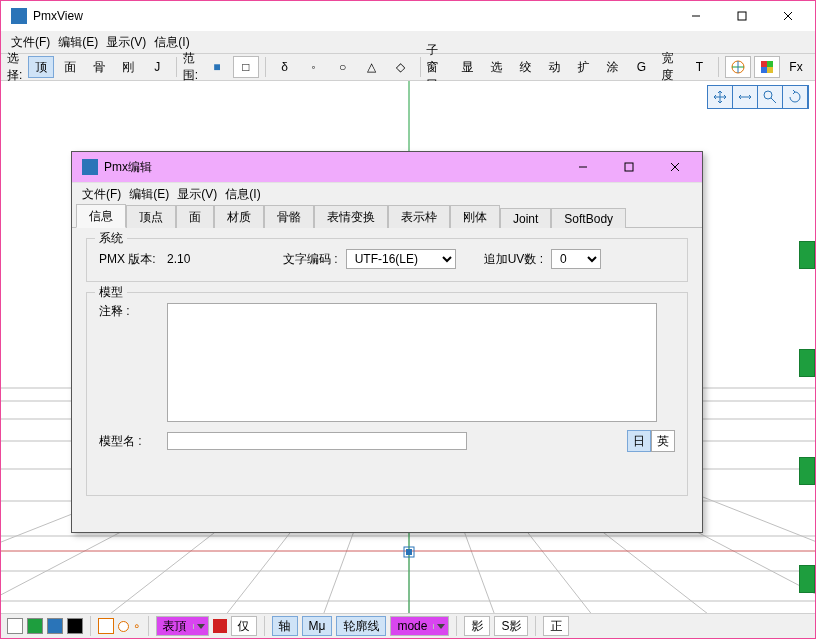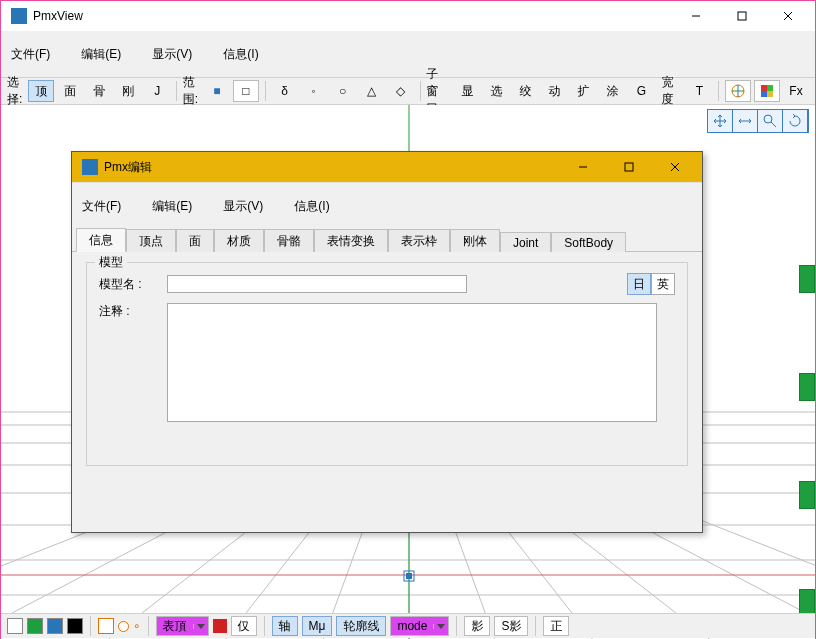--- a/index.html
+++ b/index.html
@@ -3,21 +3,21 @@
 <meta charset="utf-8">
 <style>
 html,body{margin:0;padding:0;font-family:"Microsoft YaHei","Segoe UI",sans-serif;font-size:12px;color:#000;background:#fff;overflow:hidden}
 .outer{position:relative;width:816px;height:639px;border:1px solid #ec4899;box-sizing:border-box;background:#fff}
 .titlebar{height:30px;display:flex;align-items:center;padding:0 4px;background:#fff}
 .titlebar .appicon{width:16px;height:16px;margin:0 6px;background:#2a74b8}
 .titlebar .title{flex:0 0 auto}
 .spacer{flex:1}
 .winbtn{width:46px;height:30px;display:flex;align-items:center;justify-content:center}
 .winbtn svg{display:block}
-.menubar{height:22px;display:flex;align-items:center;gap:31px;padding:12px 10px;background:#f0f0f0}
+.menubar{height:22px;display:flex;align-items:center;gap:8px;padding:0 10px;background:#f0f0f0}
 .menubar span{cursor:default}
 .toolbar{height:26px;display:flex;align-items:center;gap:3px;padding:0 6px;border-top:1px solid #d0d0d0;border-bottom:1px solid #d0d0d0;background:#f0f0f0;font-size:12px}
 .toolbar .lbl{margin-right:2px}
 .tbtn{min-width:18px;height:20px;padding:0 3px;display:flex;align-items:center;justify-content:center;border:1px solid transparent}
 .tbtn.sel{border:1px solid #7aa7d8;background:#cfe3f7}
 .tbtn.box{border:1px solid #bcbcbc;background:#fff}
 .sep{width:1px;height:20px;background:#c9c9c9;margin:0 3px}
 .dropbtn{display:flex;align-items:center;border:1px solid #bcbcbc;background:#d946ef;height:18px}
 .dropbtn .dlbl{padding:0 6px}
 .dropbtn .dcar{width:14px;border-left:1px solid #bcbcbc;display:flex;align-items:center;justify-content:center}
@@ -25,21 +25,21 @@
 .grid-svg{position:absolute;inset:0}
 .overlay-tools{position:absolute;top:4px;right:6px;display:flex;gap:0;border:1px solid #3b7cc4}
 .otool{width:24px;height:22px;display:flex;align-items:center;justify-content:center;border:1px solid #3b7cc4;margin:-1px 0 -1px -1px;background:#eaf2fb}
 .right-tabs{position:absolute;right:0;top:160px;display:flex;flex-direction:column;gap:80px}
 .right-tab{width:14px;height:26px;background:#1e9e3e;border:1px solid #157d30}
 .bottombar{position:absolute;left:0;right:0;bottom:0;height:24px;background:#f0f0f0;border-top:1px solid #d0d0d0;display:flex;align-items:center;gap:4px;padding:0 6px;font-size:12px}
 .bottombar .sq{width:14px;height:14px;border:1px solid #888}
 .bottombar .bbtn{border:1px solid #bcbcbc;background:#fff;height:18px;padding:0 6px;display:flex;align-items:center}
 .bottombar .bbtn.sel{background:#cfe3f7;border-color:#7aa7d8}
 .child{position:absolute;left:70px;top:150px;width:630px;height:380px;background:#f0f0f0;border:1px solid #555;box-shadow:3px 3px 6px rgba(0,0,0,.25)}
-.child .titlebar{background:#eab308;border-bottom:1px solid #e2e2e2}
+.child .titlebar{background:#f0abfc;border-bottom:1px solid #e2e2e2}
 .tabs{display:flex;align-items:flex-end;height:22px;padding:0 4px;background:#f0f0f0;border-bottom:1px solid #c0c0c0;gap:0}
 .tab{padding:3px 12px 2px;border:1px solid #c0c0c0;border-bottom:none;background:#eaeaea;font-size:12px;position:relative;top:1px}
 .tab.active{background:#f7f7f7;border-bottom:1px solid #f7f7f7}
 .group{margin:10px 14px 4px;border:1px solid #cfcfcf;padding:10px 12px 12px;position:relative}
 .group .glbl{position:absolute;top:-9px;left:8px;background:#f0f0f0;padding:0 4px;font-size:12px}
 .row{display:flex;align-items:center;gap:8px;font-size:12px}
 .row+.row{margin-top:8px}
 .row .k{min-width:60px}
 .row .v{min-width:60px}
 select,input[type=text],textarea{font:inherit;border:1px solid #a9a9a9;background:#fff;padding:1px 4px}
@@ -279,31 +279,44 @@
       <div class="tab">面</div>
       <div class="tab">材质</div>
       <div class="tab">骨骼</div>
       <div class="tab">表情变换</div>
       <div class="tab">表示枠</div>
       <div class="tab">刚体</div>
       <div class="tab">Joint</div>
       <div class="tab">SoftBody</div>
     </div>
 
+    <div class="group">
+      <span class="glbl">系统</span>
+      <div class="row">
+        <span class="k">PMX 版本:</span>
+        <span class="v">2.10</span>
+        <span style="width:40px"></span>
+        <span>文字编码 :</span>
+        <select style="width:110px"><option>UTF-16(LE)</option></select>
+        <span style="width:12px"></span>
+        <span>追加UV数 :</span>
+        <select style="width:50px"><option>0</option></select>
+      </div>
+    </div>
 
     <div class="group" style="height:180px">
       <span class="glbl">模型</span>
+      <div class="row" style="align-items:flex-start">
+        <span class="k">注释 :</span>
+        <textarea style="width: 480px; height: 115px;"></textarea>
+      </div>
       <div class="row">
         <span class="k">模型名 :</span>
         <input type="text" style="width: 290px;" value="">
         <div class="langbtns">
           <div class="langbtn sel">日</div>
           <div class="langbtn">英</div>
         </div>
       </div>
-      <div class="row" style="align-items:flex-start">
-        <span class="k">注释 :</span>
-        <textarea style="width: 480px; height: 115px;"></textarea>
-      </div>
     </div>
   </div>
 
 </div>
 
 </body></html>

